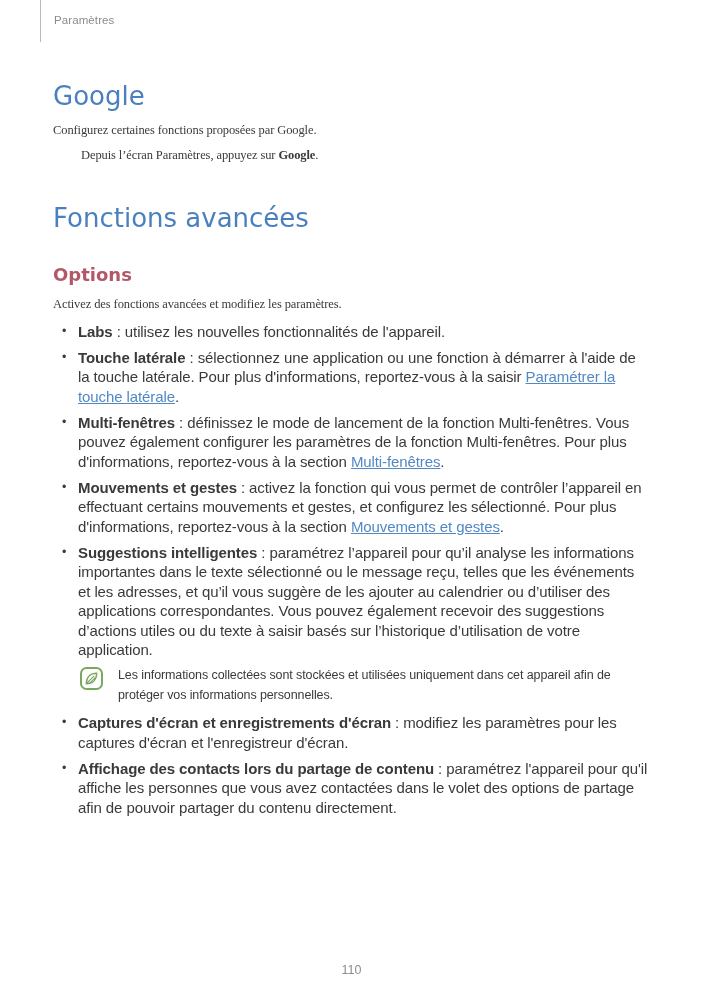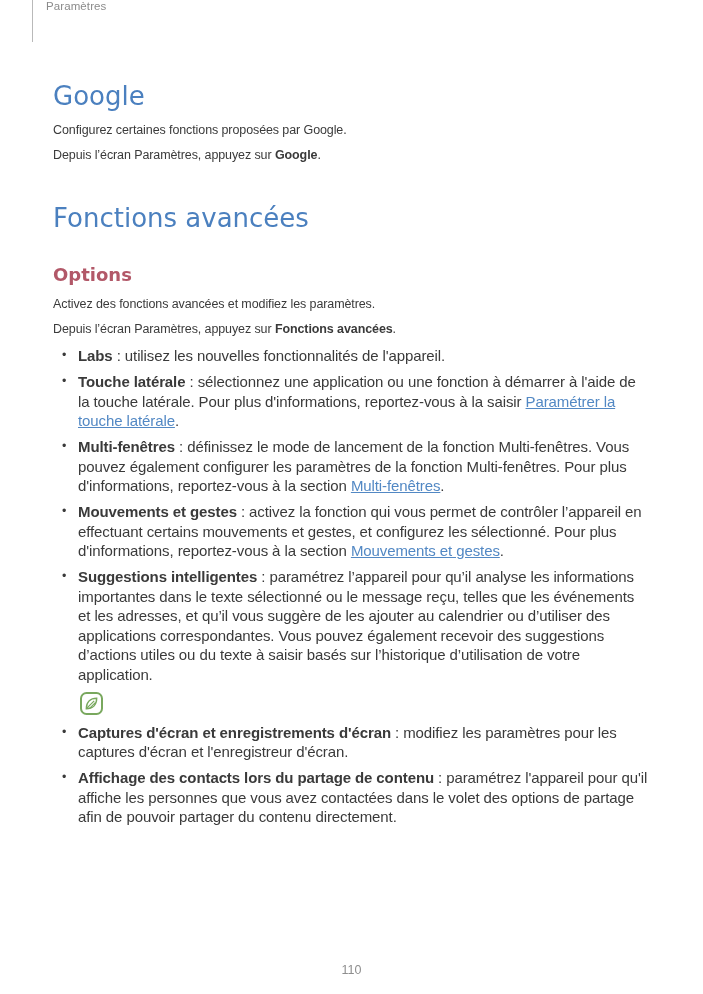--- a/index.html
+++ b/index.html
@@ -16,24 +16,24 @@
   html,body{margin:0;padding:0;background:#fff;}
   .page{
     position:relative;
     width:703px;height:994px;
     background:var(--page-bg);
     overflow:hidden;
     font-family:"Liberation Sans", sans-serif;
     color:var(--body-text);
   }
   .running-header{
-    margin-left:32px;
+    margin-left:40px;
     height:42px;
     border-left:1px solid var(--rule-gray);
-    display:flex;align-items:flex-start;
+    display:flex;align-items:center;
     padding-left:13px;padding-bottom:3px;
     box-sizing:border-box;
     font-size:11.5px;color:var(--muted-gray);
     letter-spacing:0.1px;
   }
   .content{
     padding:0 53px;
   }
   h1{
     font-family:"DejaVu Sans", sans-serif;
@@ -47,22 +47,23 @@
     font-family:"DejaVu Sans", sans-serif;
     font-weight:bold;
     font-size:18px;line-height:24px;
     color:var(--subheading-red);
     margin:28px 0 0 0;
   }
   p.body{
     font-size:12.5px;line-height:19.5px;
     letter-spacing:-0.1px;
     margin:8px 0 0 0;
+    font-family:Liberation Serif, serif;
   }
-  p.body + p.body{margin-top:5px;}
+  p.body + p.body{margin-top:5px;margin-left:28px;}
   ul.bullets{
     list-style:none;
     margin:7px 0 0 0;padding:0;
   }
   ul.bullets li{
     position:relative;
     padding-left:25px;
     max-width:572px;
     font-size:15px;line-height:19.5px;
     letter-spacing:-0.1px;
@@ -112,39 +113,39 @@
 
   <main class="content">
 
     <h1>Google</h1>
     <p class="body"><span>Configurez certaines fonctions proposées par Google.</span></p>
     <p class="body"><span>Depuis l’écran Paramètres, appuyez sur </span><span class="b">Google</span><span>.</span></p>
 
     <h1 class="h1-advanced">Fonctions avancées</h1>
     <h2>Options</h2>
     <p class="body"><span>Activez des fonctions avancées et modifiez les paramètres.</span></p>
-    <p class="body"><span>Depuis l’écran Paramètres, appuyez sur </span><span class="b">Fonctions avancées</span><span>.</span></p>
 
     <ul class="bullets">
       <li><span class="b">Labs</span><span> : utilisez les nouvelles fonctionnalités de l'appareil.</span></li>
       <li><span class="b">Touche latérale</span><span> : sélectionnez une application ou une fonction à démarrer à l'aide de la touche latérale. Pour plus d'informations, reportez-vous à la saisir </span><span class="link">Paramétrer la touche latérale</span><span>.</span></li>
       <li><span class="b">Multi-fenêtres</span><span> : définissez le mode de lancement de la fonction Multi-fenêtres. Vous pouvez également configurer les paramètres de la fonction Multi-fenêtres. Pour plus d'informations, reportez-vous à la section </span><span class="link">Multi-fenêtres</span><span>.</span></li>
       <li><span class="b">Mouvements et gestes</span><span> : activez la fonction qui vous permet de contrôler l’appareil en effectuant certains mouvements et gestes, et configurez les sélectionné. Pour plus d'informations, reportez-vous à la section </span><span class="link">Mouvements et gestes</span><span>.</span></li>
       <li><span class="b">Suggestions intelligentes</span><span> : paramétrez l’appareil pour qu’il analyse les informations importantes dans le texte sélectionné ou le message reçu, telles que les événements et les adresses, et qu’il vous suggère de les ajouter au calendrier ou d’utiliser des applications correspondantes. Vous pouvez également recevoir des suggestions d’actions utiles ou du texte à saisir basés sur l’historique d’utilisation de votre application.</span></li>
     </ul>
 
     <div class="note">
       <span class="note-icon">
         <svg width="23" height="23" viewBox="0 0 23 23" aria-hidden="true">
           <rect x="1" y="1" width="21" height="21" rx="5.5" fill="#ffffff" stroke="#79a85e" stroke-width="2"></rect>
           <path d="M6.3,16.7 C6.3,10.3 10.3,6.3 16.7,6.3 C16.7,12.7 12.7,16.7 6.3,16.7 Z" fill="none" stroke="#79a85e" stroke-width="1.4"></path>
           <path d="M6.6,16.4 L14.2,8.8" fill="none" stroke="#79a85e" stroke-width="1.2"></path>
           <path d="M9.8,16.2 L15.6,10.4" fill="none" stroke="#79a85e" stroke-width="1.1"></path>
         </svg>
       </span>
+      <p class="note-text">Les informations collectées sont stockées et utilisées uniquement dans cet appareil afin de protéger vos informations personnelles.</p>
     </div>
 
     <ul class="bullets">
       <li><span class="b">Captures d'écran et enregistrements d'écran</span><span> : modifiez les paramètres pour les captures d'écran et l'enregistreur d'écran.</span></li>
       <li><span class="b">Affichage des contacts lors du partage de contenu</span><span> : paramétrez l'appareil pour qu'il affiche les personnes que vous avez contactées dans le volet des options de partage afin de pouvoir partager du contenu directement.</span></li>
     </ul>
 
   </main>
 
   <footer class="page-footer">

